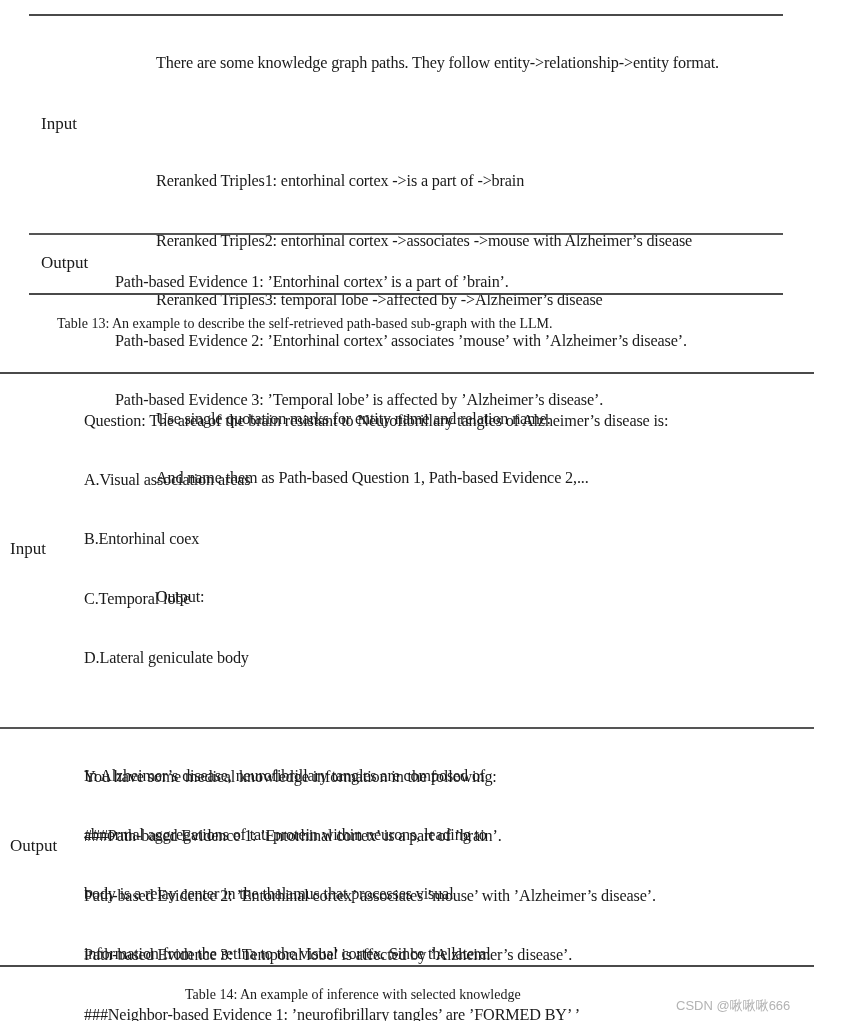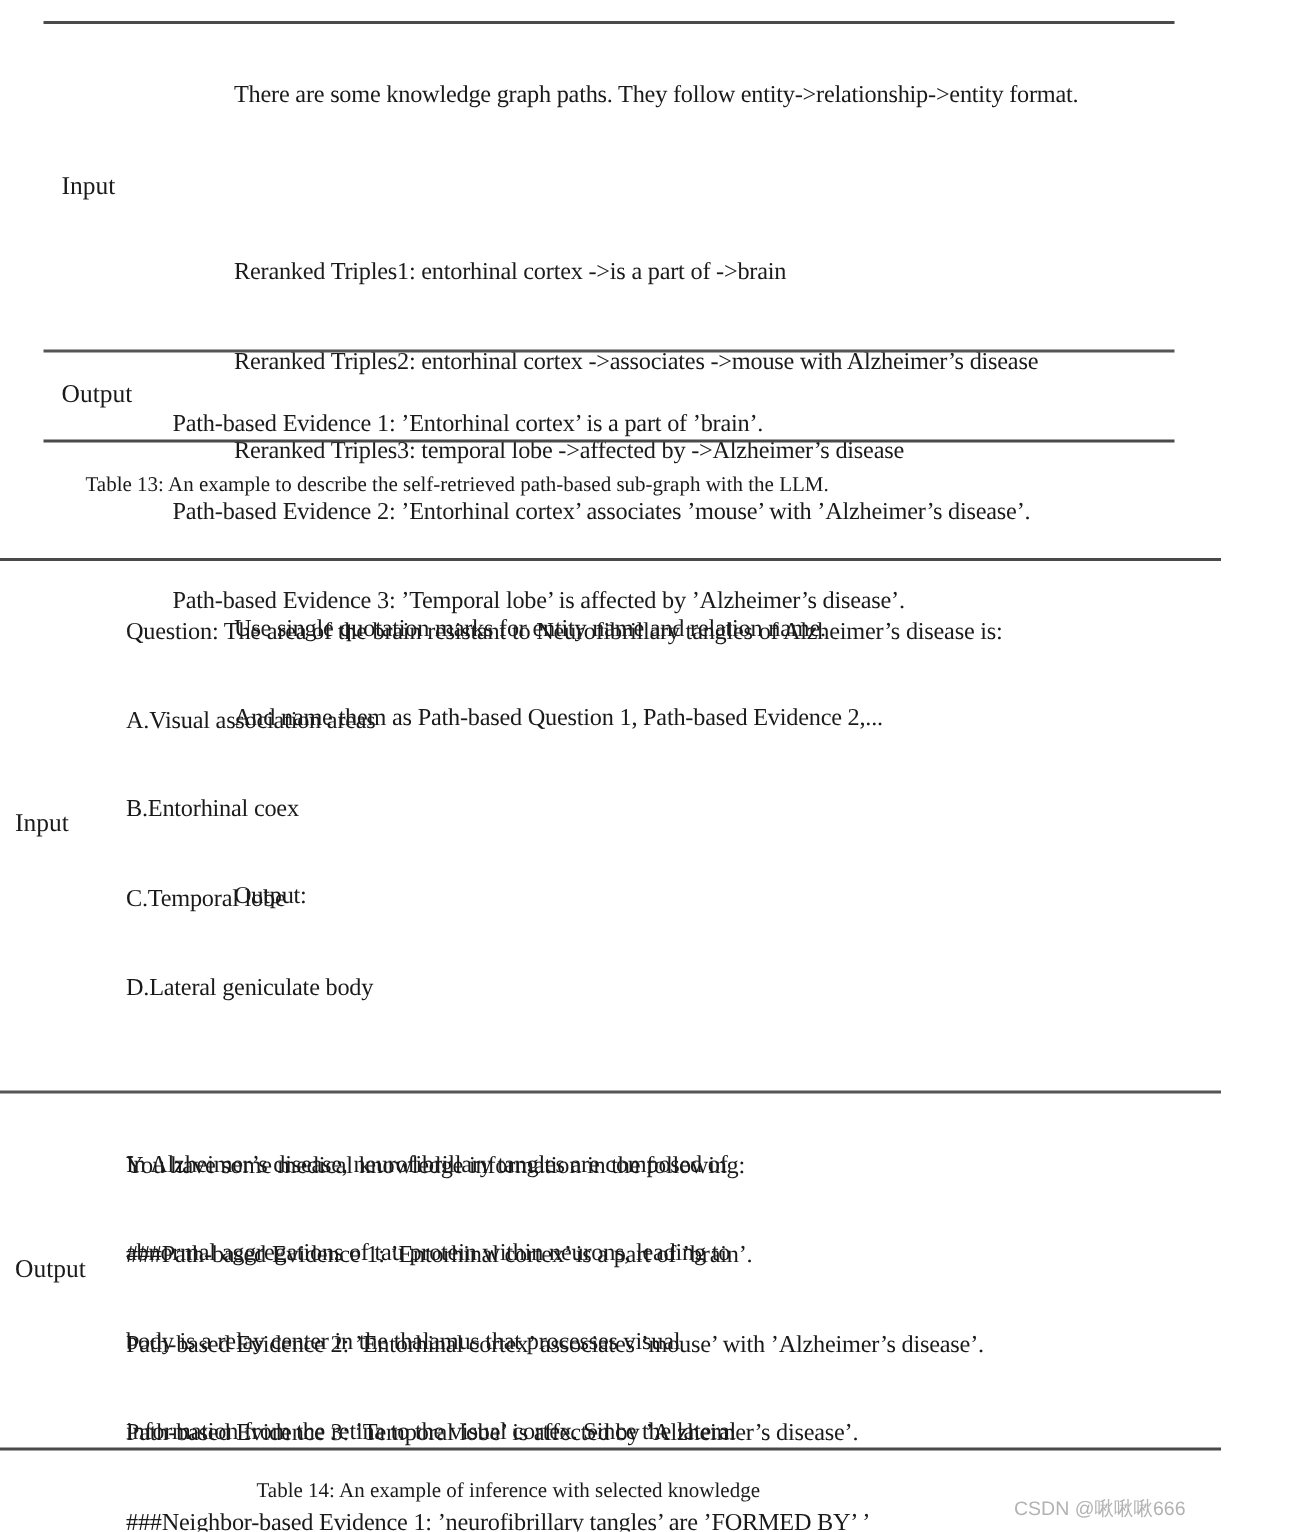--- a/index.html
+++ b/index.html
@@ -91,15 +91,15 @@
   
   
   
   
   
   
 </div>
 
 <div class="rule" style="left:0px; top:965px; width:814px;"></div>
 
-<div class="caption" style="left:171px; top:985px;">Table 14: An example of inference with selected knowledge</div>
+<div class="caption" style="left:185px; top:985px;">Table 14: An example of inference with selected knowledge</div>
 
 <div class="watermark" style="left:676px; top:997px;">CSDN @啾啾啾666</div>
 
 </body></html>

